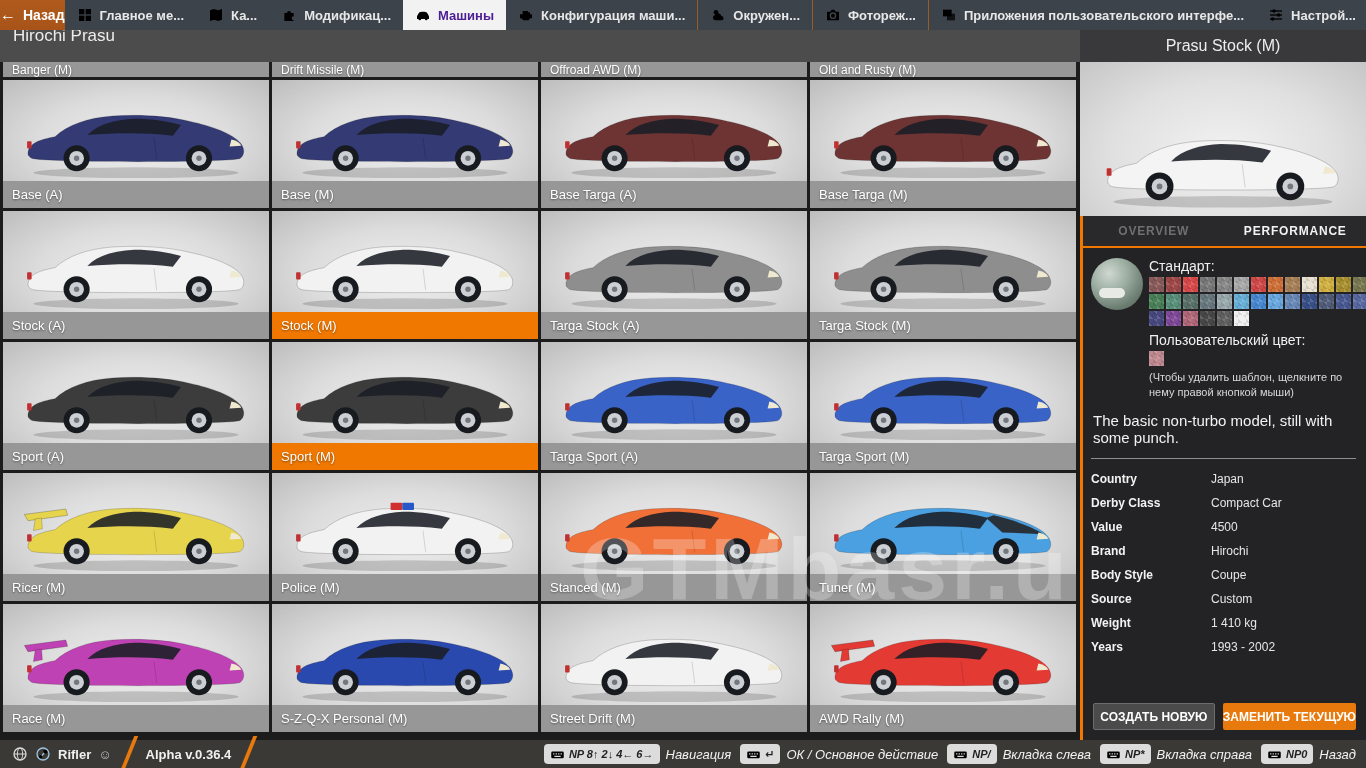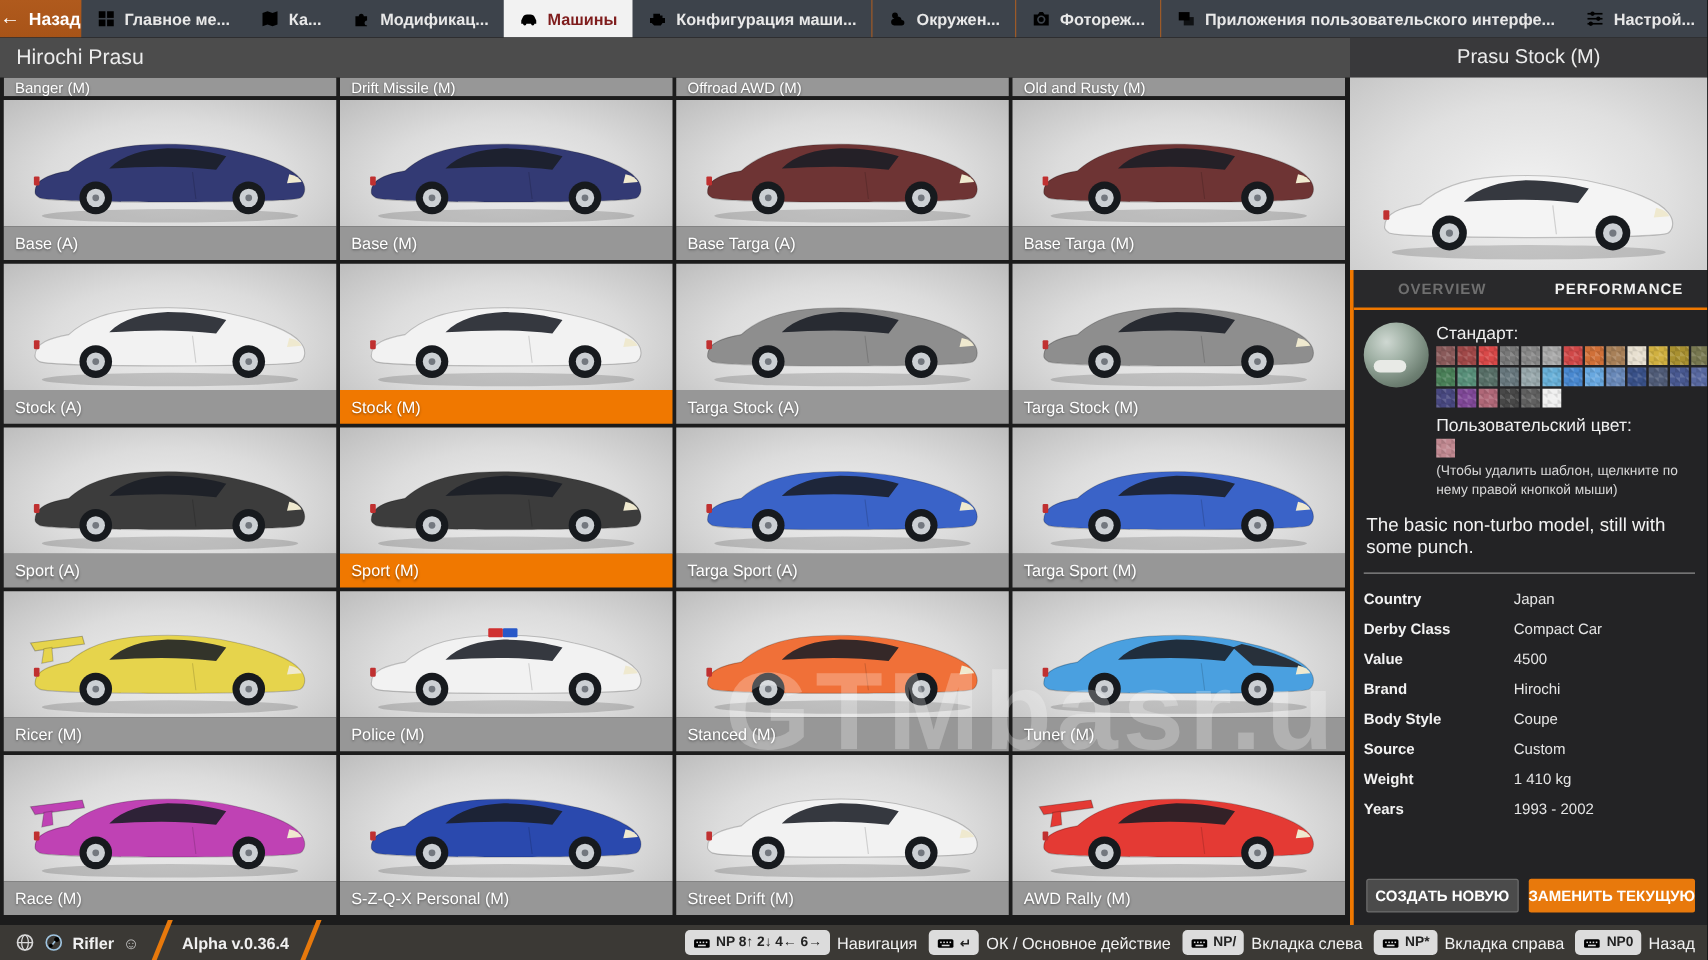--- a/index.html
+++ b/index.html
@@ -7,28 +7,28 @@
   body { font-family:"Liberation Sans","DejaVu Sans",sans-serif; }
   .app { position:relative; width:1366px; height:768px; background:#1c1c1c; overflow:hidden; }
 
   
   .topbar { height:30px; background:#3d434b; display:flex; align-items:stretch; }
   .back-btn { width:88px; background:linear-gradient(#b05a1d,#97471106); background-color:#a85418; display:flex; align-items:center; justify-content:center; gap:7px; color:#fff; font-size:14px; font-weight:bold; cursor:pointer; }
   .back-btn .arrow { font-size:16px; }
   .top-tabs { display:flex; align-items:stretch; flex:1; }
   .tab { display:flex; align-items:center; gap:7px; padding:0 12px; color:#e8e8e8; font-size:13px; font-weight:bold; white-space:nowrap; cursor:pointer; }
   .tab.sep { border-left:1px solid #9c5a28; }
-  .tab.active { background:#f2f2f2; color:#7f1d1d; }
+  .tab.active { background:#f2f2f2; color:#4c1d95; }
   .tab .ic { width:16px; height:16px; color:#e8e8e8; flex:none; }
   .tab.active .ic { color:#e8780c; }
 
   
   .main { display:flex; height:710px; }
   .grid-wrap { width:1080px; background:#1c1c1c; position:relative; overflow:hidden; }
-  .page-header { height:32px; background:#4c4c4c; display:flex; align-items:flex-end; padding:6px 13px; color:#ececec; font-size:17px; }
+  .page-header { height:32px; background:#4c4c4c; display:flex; align-items:flex-end; padding:16px 13px; color:#ececec; font-size:17px; }
   .grid { padding:0 3px; }
   .grow { display:flex; gap:3px; margin-bottom:3px; }
   .card { width:266px; flex:none; cursor:pointer; }
   .card .img { height:101px; background:radial-gradient(ellipse at 50% 62%, #efefef 0%, #dcdcdc 52%, #bdbdbd 100%); display:flex; align-items:flex-end; justify-content:center; overflow:hidden; }
   .card .img svg { width:234px; height:auto; display:block; }
   .card .label { height:27px; background:#979797; color:#fff; font-size:13px; display:flex; align-items:center; padding:0 9px; text-shadow:0 1px 2px rgba(0,0,0,.45); }
   .card.selected .label { background:#f07800; }
   .grow.partial { height:15px; overflow:hidden; margin-bottom:3px; }
   .grow.partial .label { height:15px; font-size:12px; }
 
@@ -67,21 +67,21 @@
   .btn.orange { background:#e8790c; }
 
   
   .bottombar { position:absolute; left:0; bottom:0; width:1366px; height:28px; background:#3b3935; display:flex; align-items:center; color:#eee; z-index:6; padding:0 10px 0 12px; }
   .bb-left { display:flex; align-items:center; gap:7px; }
   .bb-left .ic { width:16px; height:16px; color:#d8d8d8; }
   .player-name { font-size:13px; font-weight:bold; color:#f0f0f0; }
   .player-emoji { font-size:13px; color:#c8c8c8; }
   .version { font-size:13px; font-weight:bold; color:#f0f0f0; }
   .slash { width:4px; height:36px; background:#e8790c; transform:skewX(-22deg); margin:0 8px; flex:none; }
-  .bb-hints { margin-left:auto; display:flex; align-items:center; gap:9px; }
+  .bb-hints { margin-left:auto; display:flex; align-items:center; gap:9px;font-style:italic; }
   .hint { display:flex; align-items:center; gap:6px; }
   .hint-badge { background:#dcdcdc; border-radius:4px; height:20px; display:flex; align-items:center; gap:4px; padding:0 6px; color:#222; font-size:11px; font-weight:bold; white-space:nowrap; }
   .hint-badge .ic { width:15px; height:15px; color:#333; flex:none; }
   .hint-label { font-size:13px; color:#f2f2f2; white-space:nowrap; }
 </style>
 </head>
 <body>
 
 <svg width="0" height="0" style="position:absolute">
   <defs>

